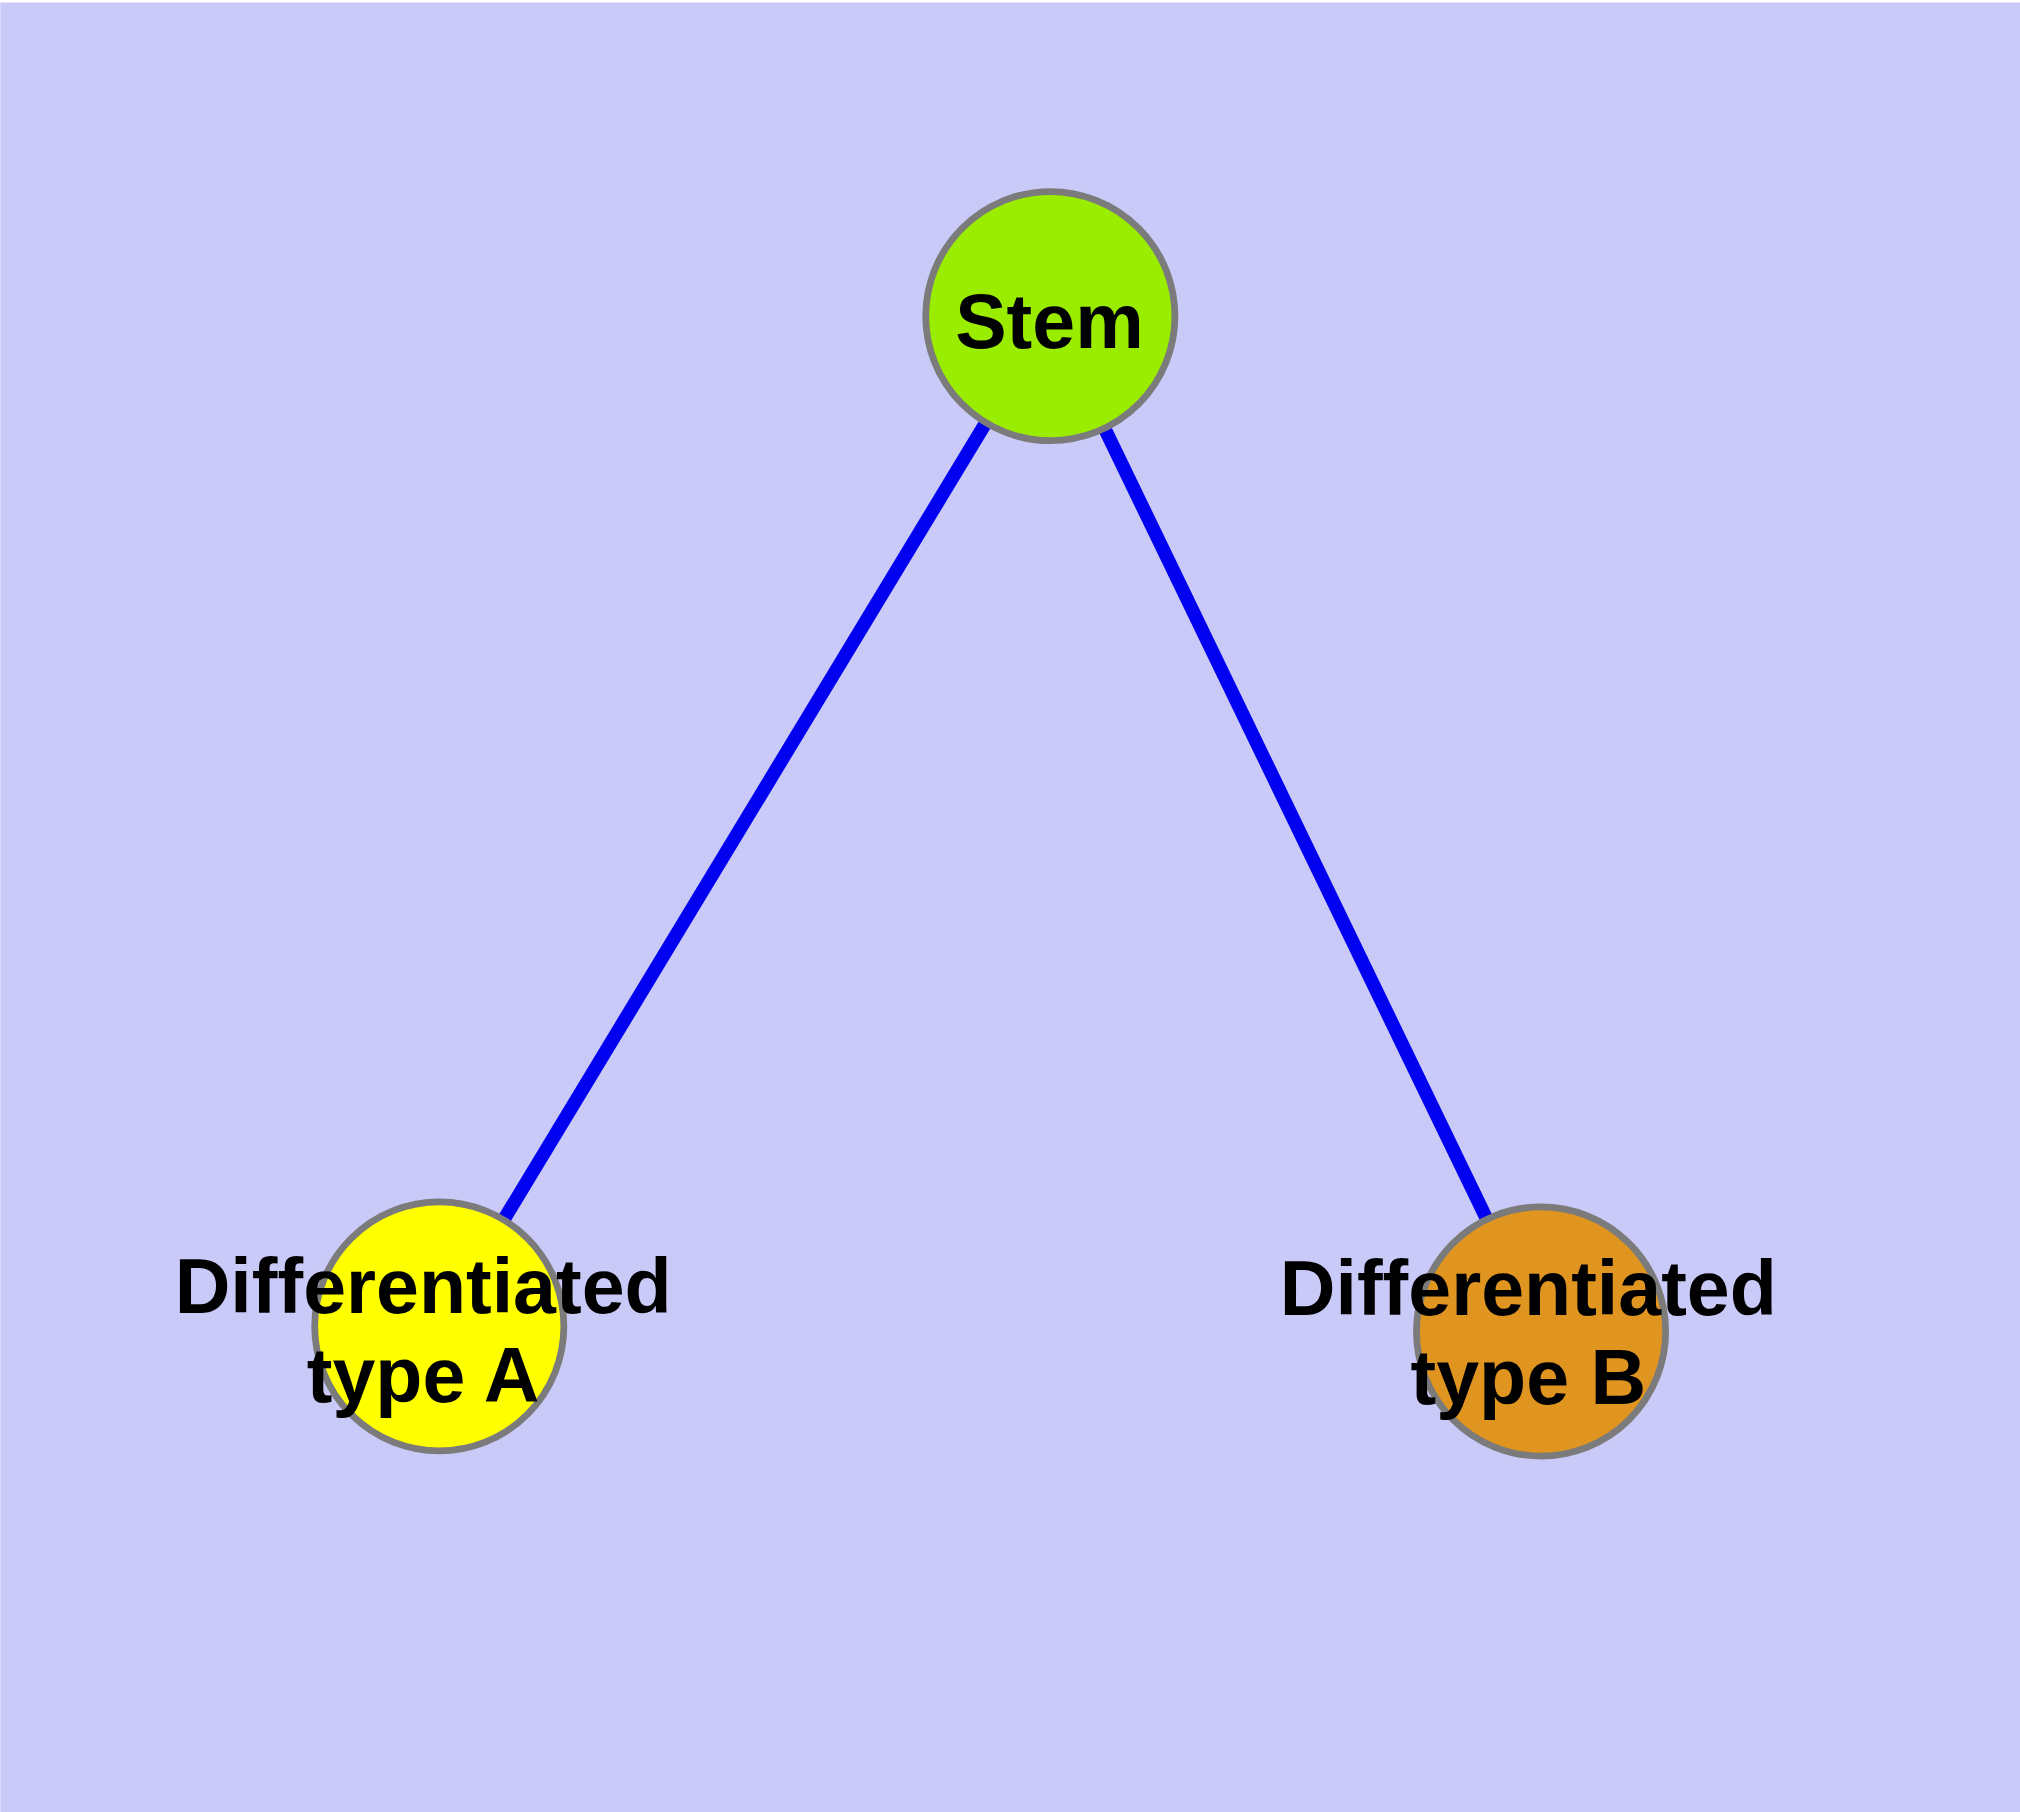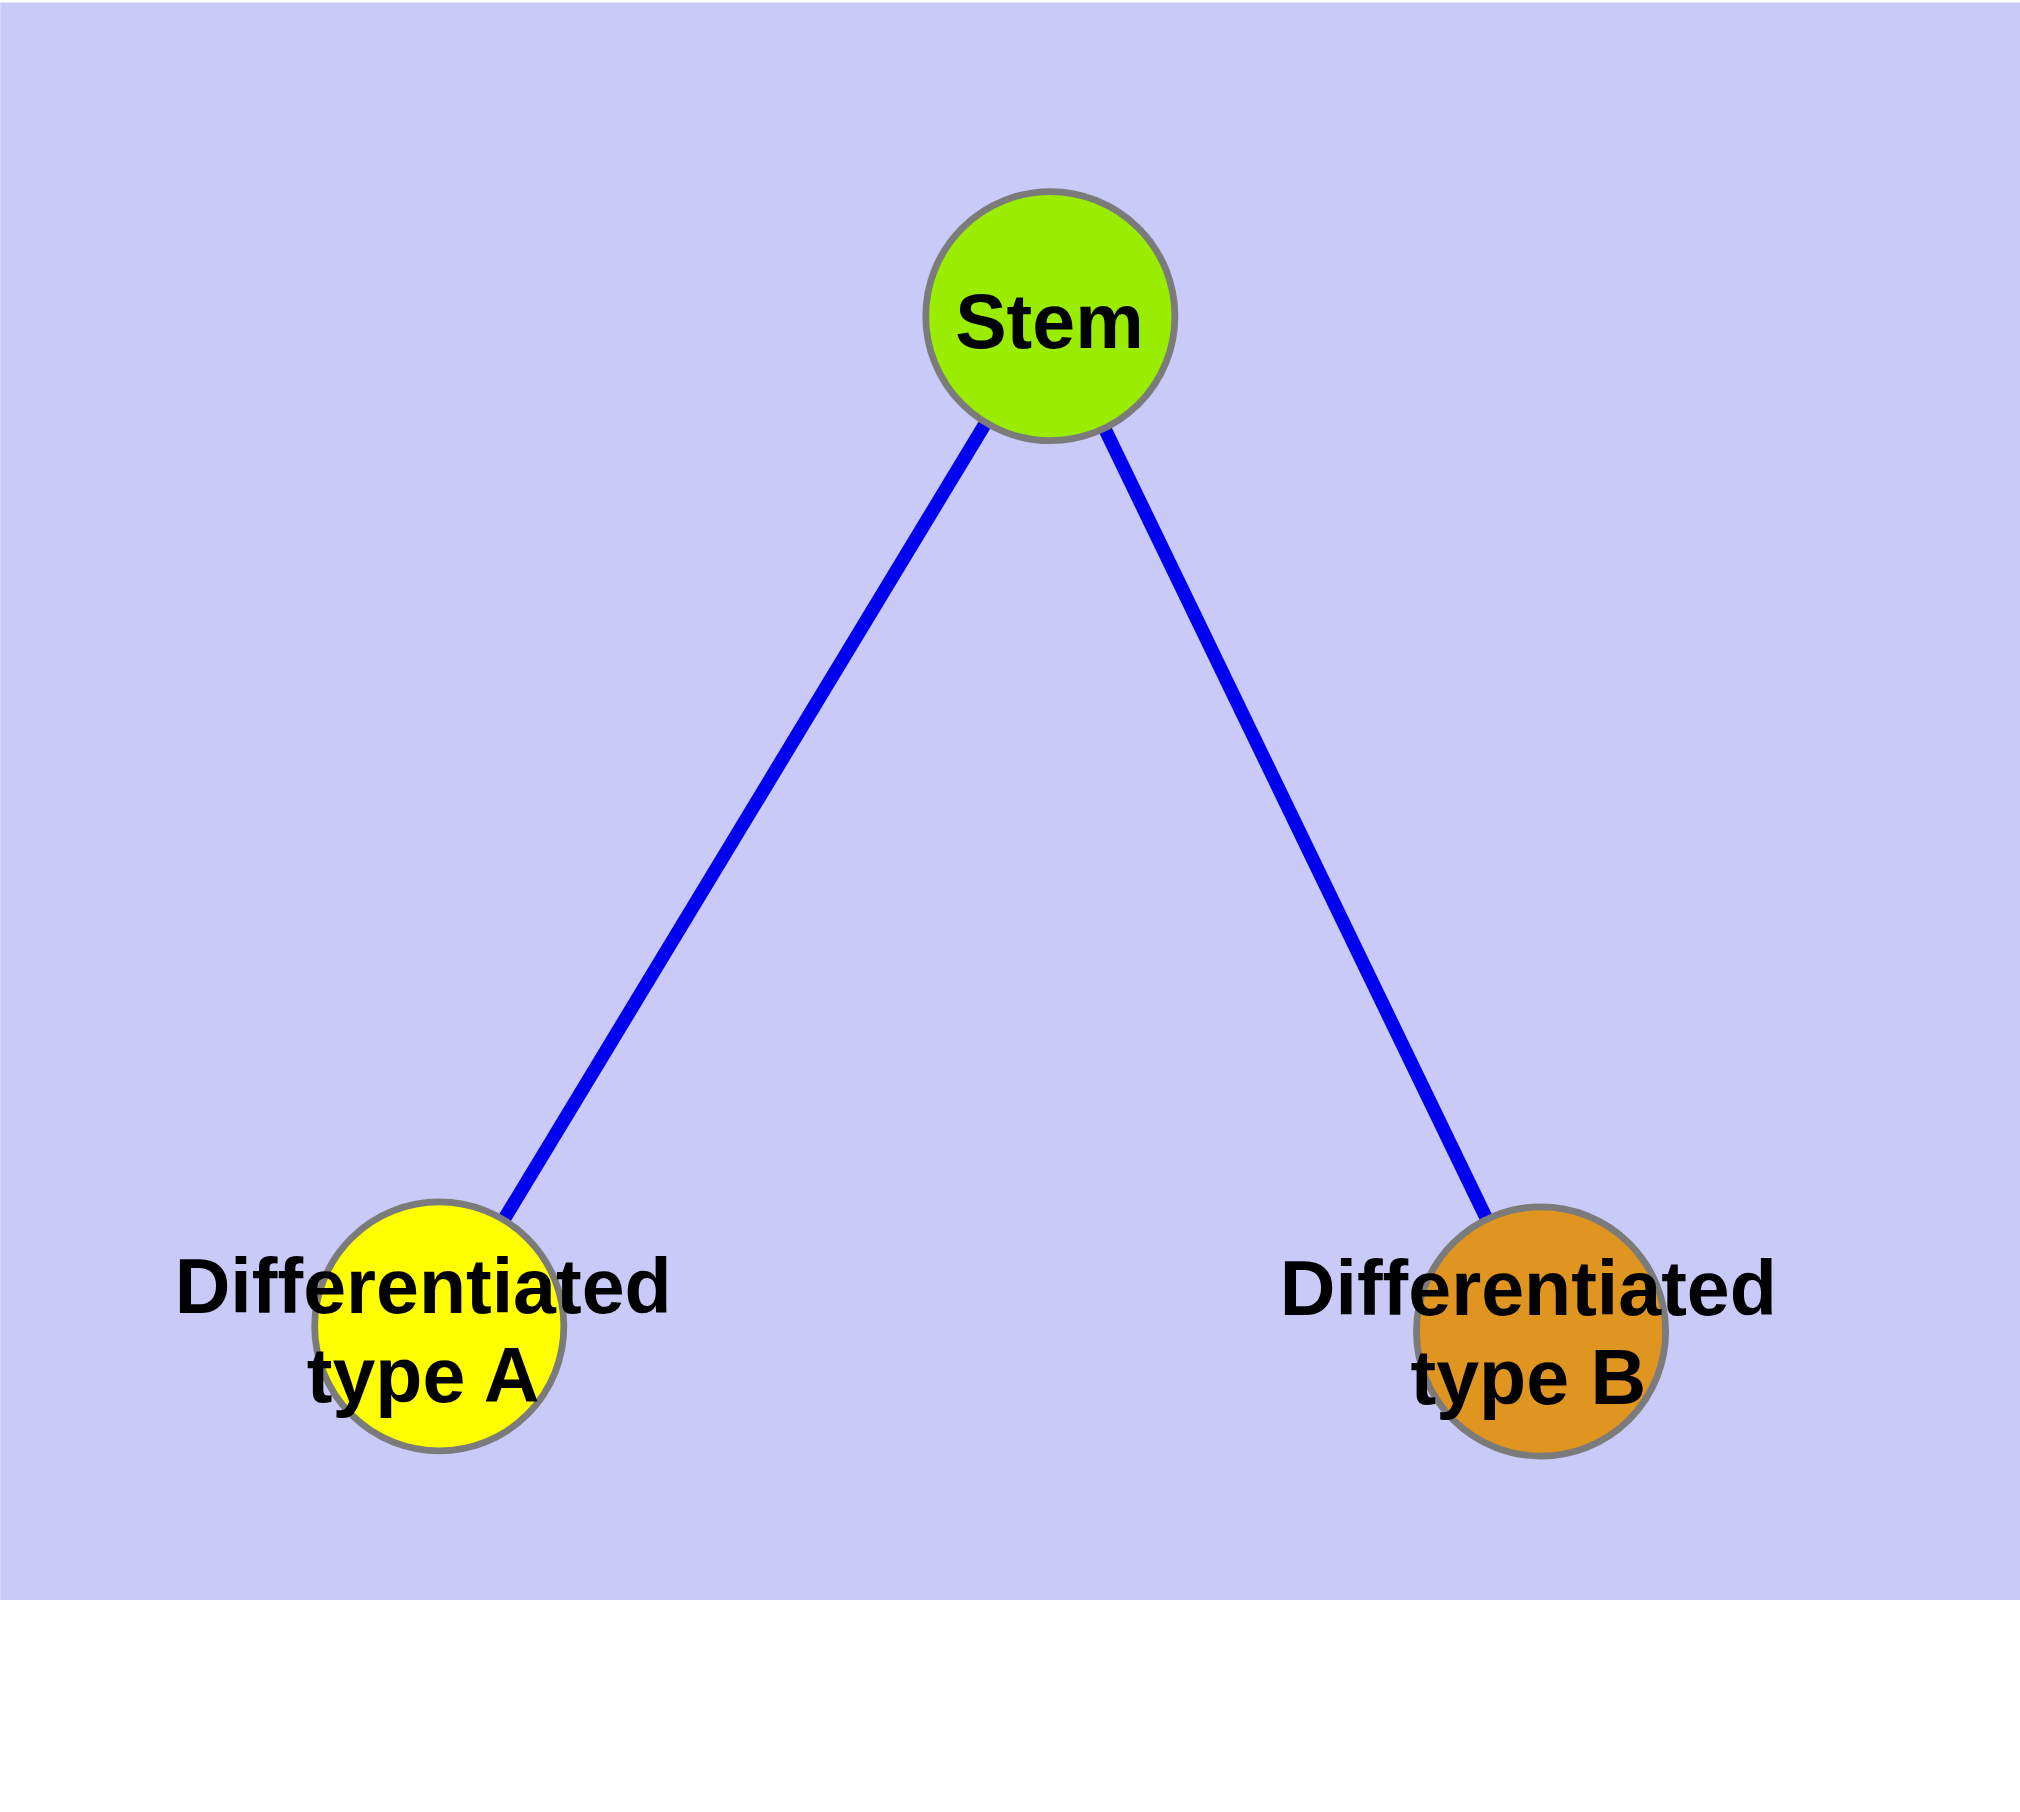--- a/index.html
+++ b/index.html
@@ -3,21 +3,21 @@
 <meta charset="utf-8">
 <style>
   html, body {
     margin: 0;
     padding: 0;
     background: #ffffff;
   }
   .stage {
     position: relative;
     width: 2021px;
-    height: 1600px;
+    height: 1812px;
     background: #ffffff;
     overflow: hidden;
   }
   svg { display: block; }
   text.node-label {
     font-family: "Liberation Sans", "DejaVu Sans", sans-serif;
     font-weight: bold;
     font-size: 91px;
     text-anchor: middle;
   }

